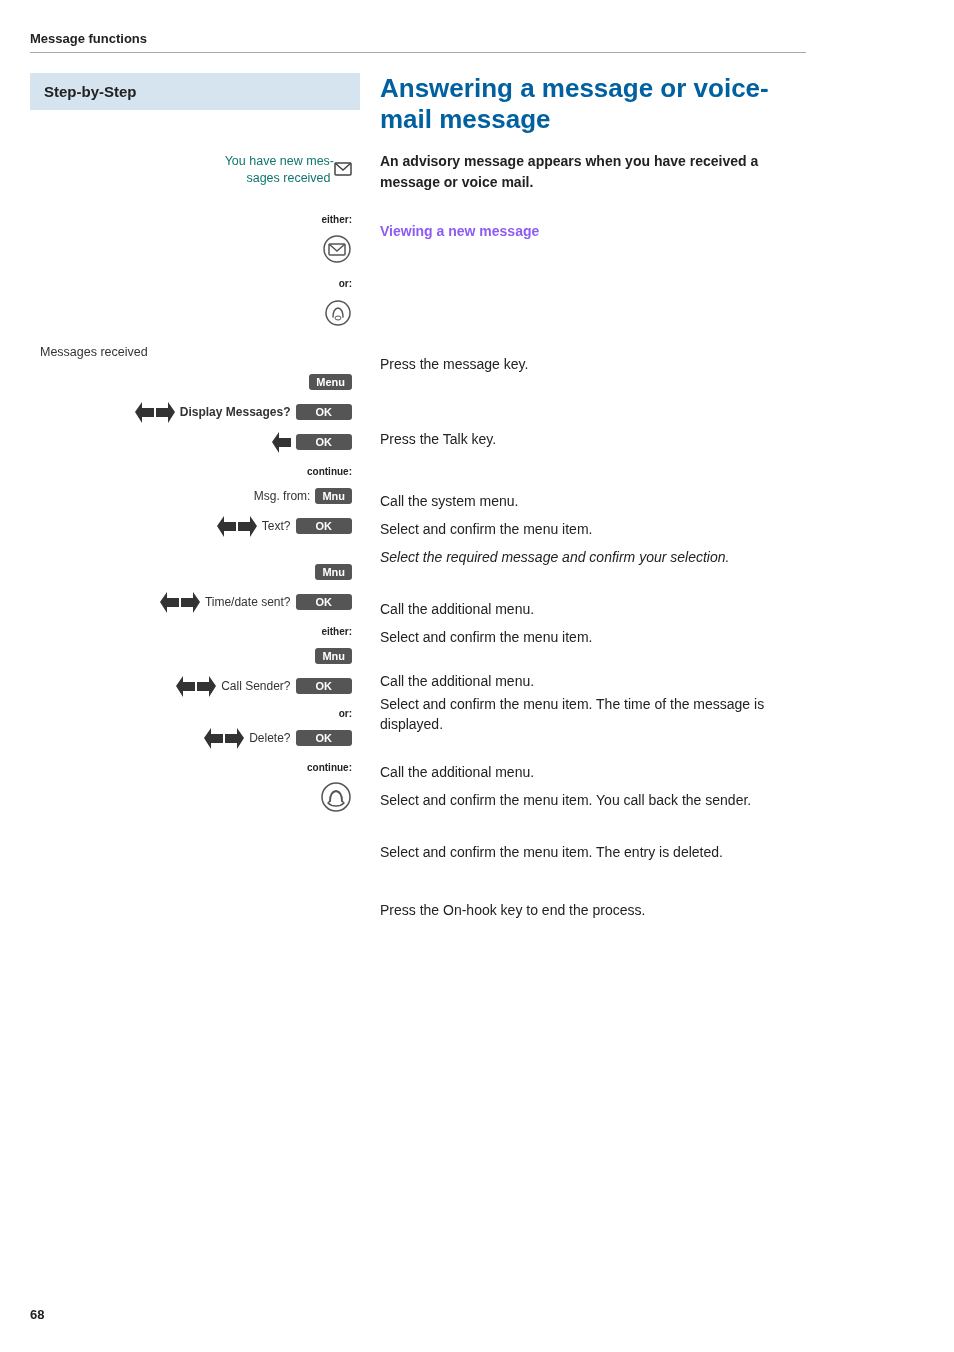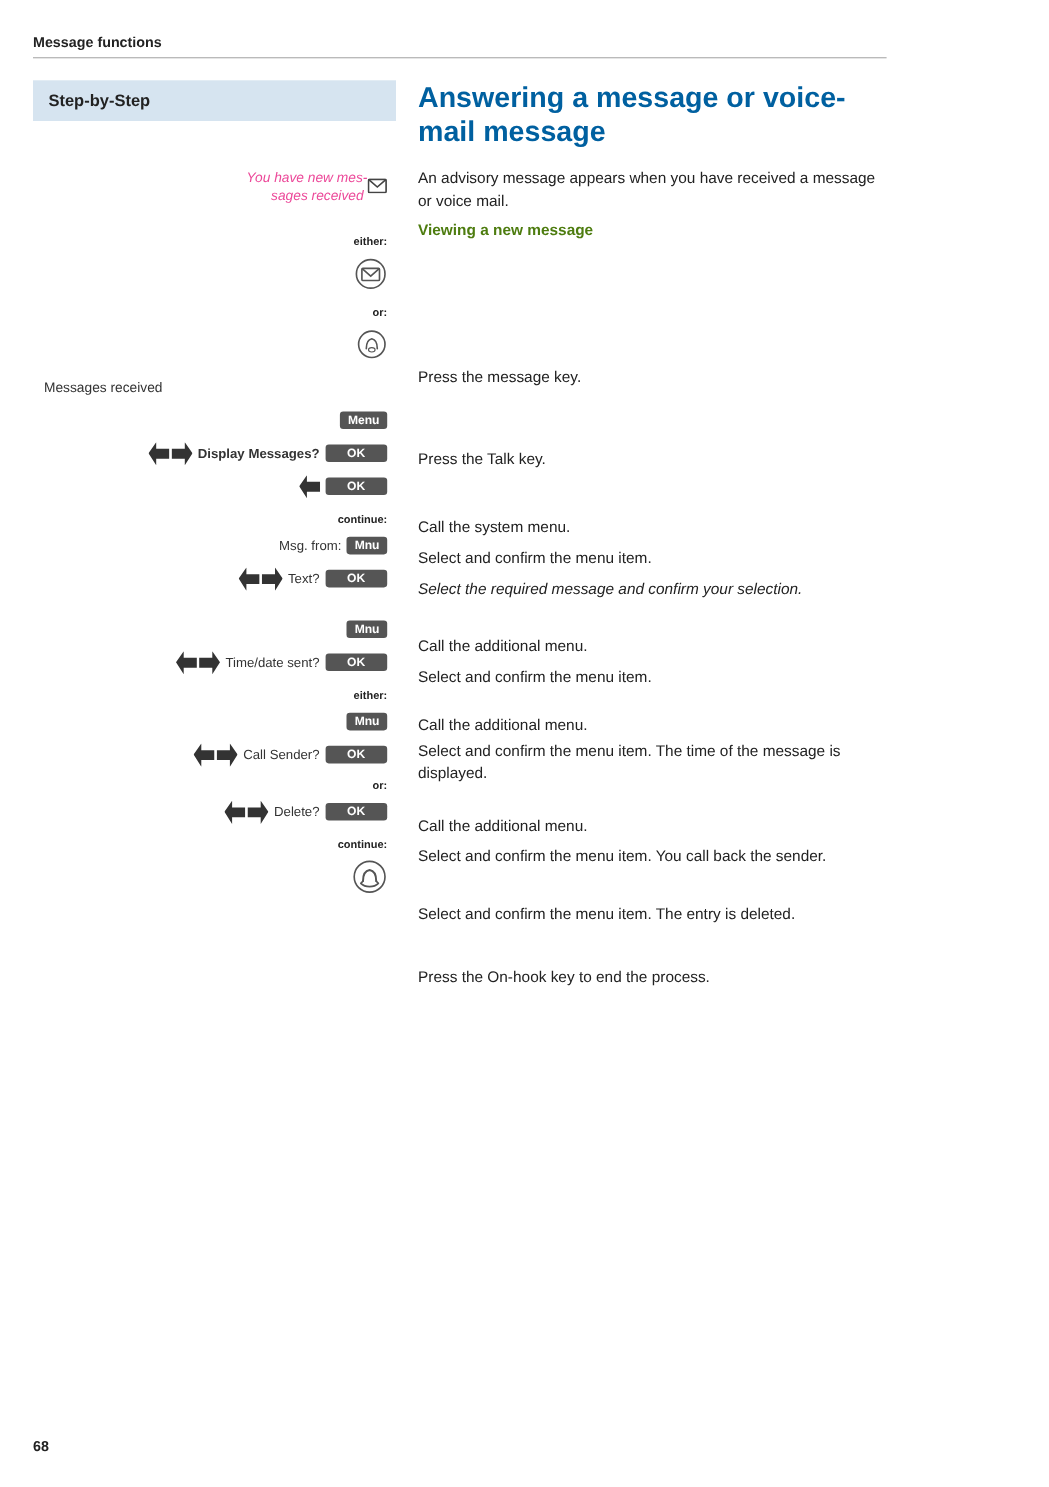--- a/index.html
+++ b/index.html
@@ -62,27 +62,28 @@
       font-size: 26px;
       font-weight: bold;
       color: #0060a0;
       margin-bottom: 16px;
       line-height: 1.2;
     }
 
     .intro-text {
       font-size: 14px;
       line-height: 1.5;
-      margin-bottom: 8px;
+      margin-bottom: 30px;
+      font-weight: bold;
     }
 
     .sub-heading {
       font-size: 14px;
       font-weight: bold;
-      color: #4d7c0f;
+      color: #8b5cf6;
       margin-bottom: 12px;
     }
 
     
     .steps-content {
       padding-top: 20px;
     }
 
     .keyword-bold {
       font-weight: bold;
@@ -135,21 +136,21 @@
 
   <div class="two-col">
 
     <div class="left-col">
 
       <div class="step-by-step-box">Step-by-Step</div>
 
       <div class="steps-content">
 
         <div style="height:80px; display:flex; align-items:center; justify-content:flex-end; padding-right:8px;">
-          <span style="font-size:12.5px; color:#ec4899; text-align:right; line-height:1.4;font-style:italic;">You have new mes-<br>sages received&nbsp;</span>
+          <span style="font-size:12.5px; color:#0f766e; text-align:right; line-height:1.4;">You have new mes-<br>sages received&nbsp;</span>
           <span>
             <svg width="18" height="14" viewBox="0 0 18 14" fill="none" xmlns="http://www.w3.org/2000/svg">
               <rect x="1" y="1" width="16" height="12" rx="1" stroke="#444" stroke-width="1.5" fill="white"></rect>
               <polyline points="1,1 9,8 17,1" stroke="#444" stroke-width="1.5" fill="none"></polyline>
             </svg>
           </span>
         </div>
 
         <div style="text-align:right; padding-right:8px; margin-bottom:4px;">
           <span class="keyword-bold">either:</span>

